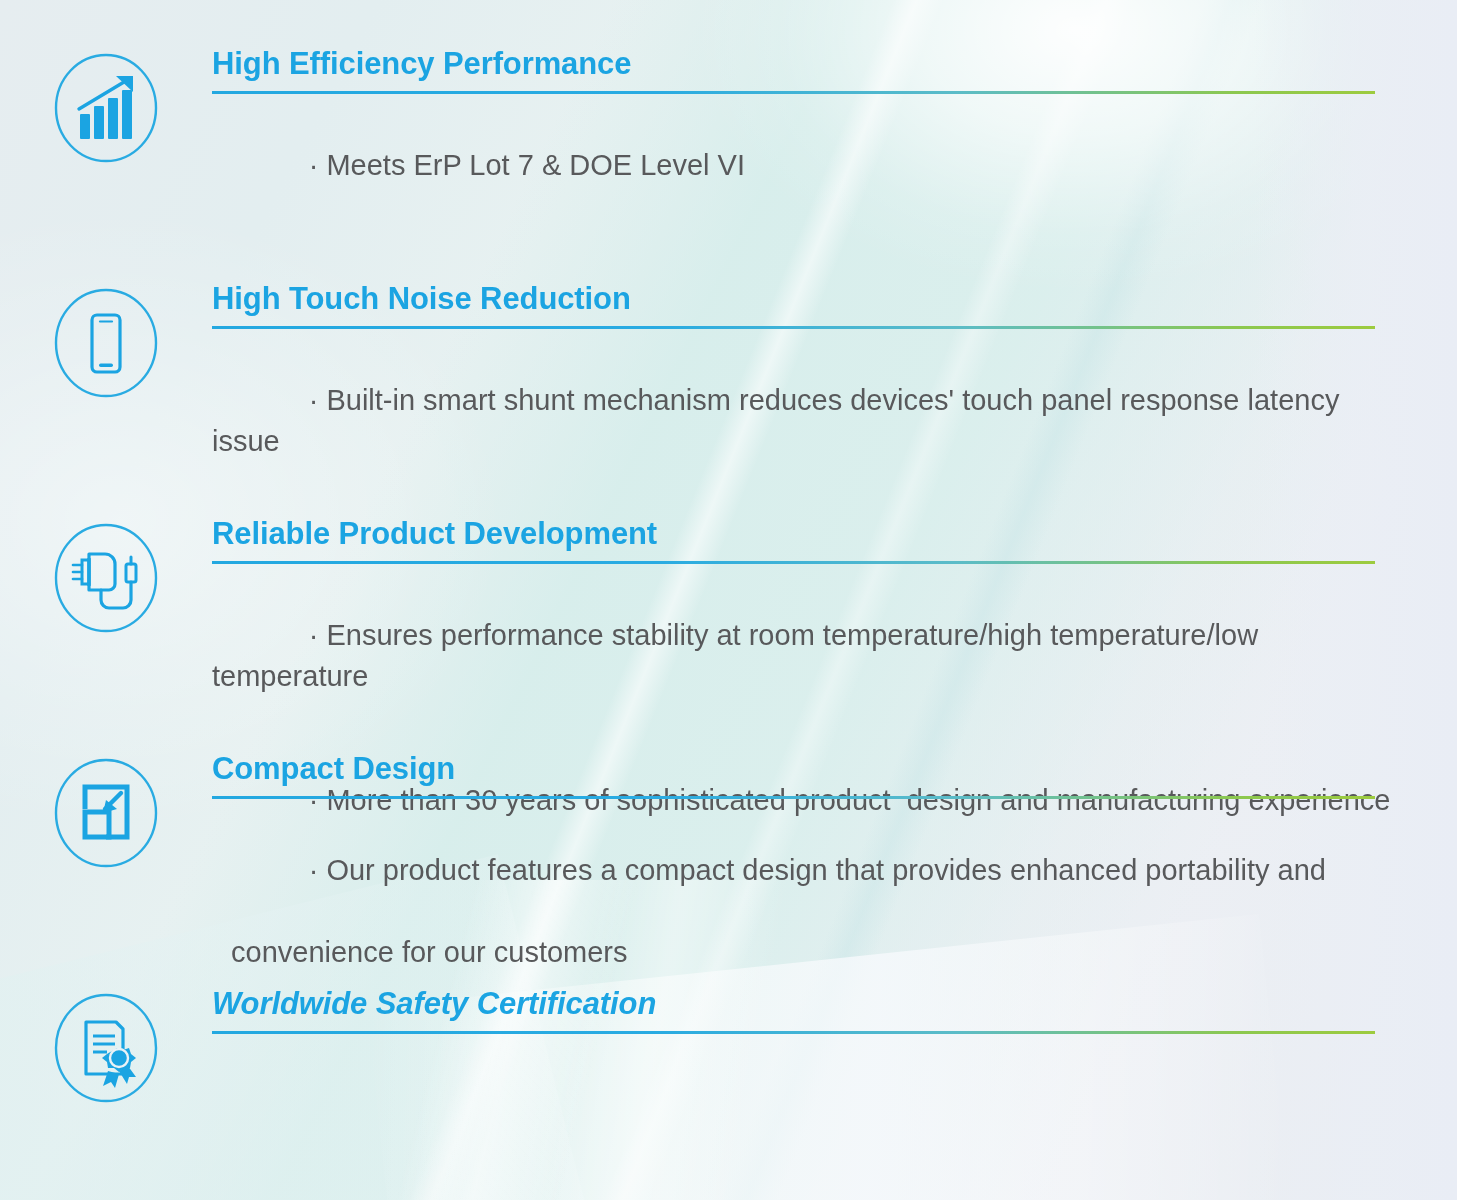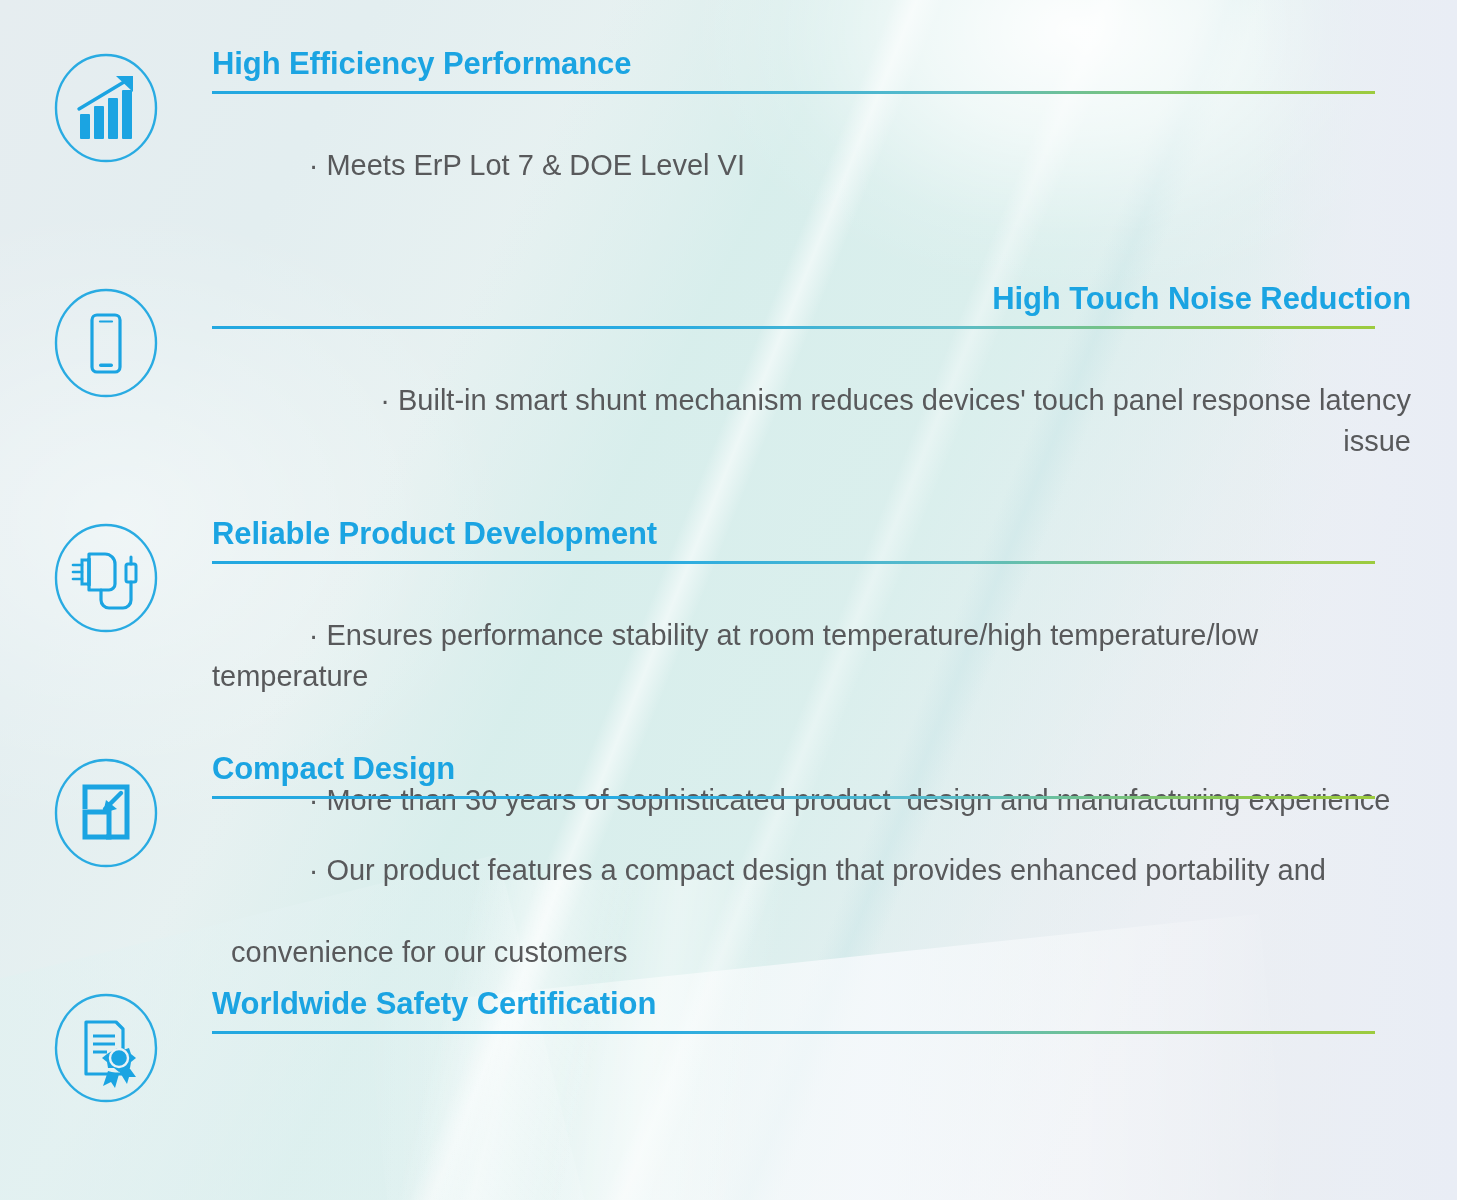--- a/index.html
+++ b/index.html
@@ -137,21 +137,21 @@
   }
 
   .icon-circle {
     width: 106px;
     height: 112px;
     display: block;
   }
 
   .feature-body {
     flex: 1 1 auto;
-    padding-right: 46px;
+    padding-right: 58px;
     min-width: 0;
   }
 
   .feature-title {
     color: #1ba4e2;
     font-size: 31px;
     font-weight: bold;
     letter-spacing: -0.1px;
     line-height: 1.15;
     margin: 0 0 9px 0;
@@ -222,21 +222,21 @@
         <h2 class="feature-title">High Efficiency Performance</h2>
         <div class="divider"></div>
         <ul class="feature-lines">
           <li class="feature-line">
             <span class="bullet">·</span><span> Meets ErP Lot 7 &amp; DOE Level VI</span>
           </li>
         </ul>
       </div>
     </section>
 
-    <section class="feature" style="top:281px;text-align:right;">
+    <section class="feature" style="top:281px;">
       <div class="icon-wrap">
         <svg class="icon-circle" viewBox="0 0 106 112">
           <ellipse cx="53" cy="56" rx="50" ry="53" fill="none" stroke="#29abe2" stroke-width="2.4"></ellipse>
           <rect x="39" y="28" width="28" height="57" rx="5" ry="5" fill="none" stroke="#1ba4e2" stroke-width="3.2"></rect>
           <line x1="47" y1="34.5" x2="59" y2="34.5" stroke="#1ba4e2" stroke-width="2.2" stroke-linecap="round"></line>
           <rect x="46" y="76.5" width="14" height="3.4" rx="1.7" fill="#1ba4e2"></rect>
         </svg>
       </div>
       <div class="feature-body">
         <h2 class="feature-title">High Touch Noise Reduction</h2>
@@ -301,21 +301,21 @@
         <div class="divider"></div>
         <ul class="feature-lines">
           <li class="feature-line">
             <span class="bullet">·</span><span> Our product features a compact design that provides enhanced portability and</span>
             <span class="cont">convenience for our customers</span>
           </li>
         </ul>
       </div>
     </section>
 
-    <section class="feature" style="top:986px;">
+    <section class="feature" style="top:986px;font-style:italic;">
       <div class="icon-wrap">
         <svg class="icon-circle" viewBox="0 0 106 112">
           <ellipse cx="53" cy="56" rx="50" ry="53" fill="none" stroke="#29abe2" stroke-width="2.4"></ellipse>
 
           <path d="M33 30 L63 30 L70 37 L70 82 L33 82 Z" fill="none" stroke="#1ba4e2" stroke-width="3.2" stroke-linejoin="round"></path>
           <line x1="40" y1="44" x2="62" y2="44" stroke="#1ba4e2" stroke-width="3"></line>
           <line x1="40" y1="52" x2="62" y2="52" stroke="#1ba4e2" stroke-width="3"></line>
           <line x1="40" y1="60" x2="54" y2="60" stroke="#1ba4e2" stroke-width="3"></line>
 
           <path d="M55 79 L50 94 L58 90 L62 96 L66 82 Z" fill="#1ba4e2"></path>

